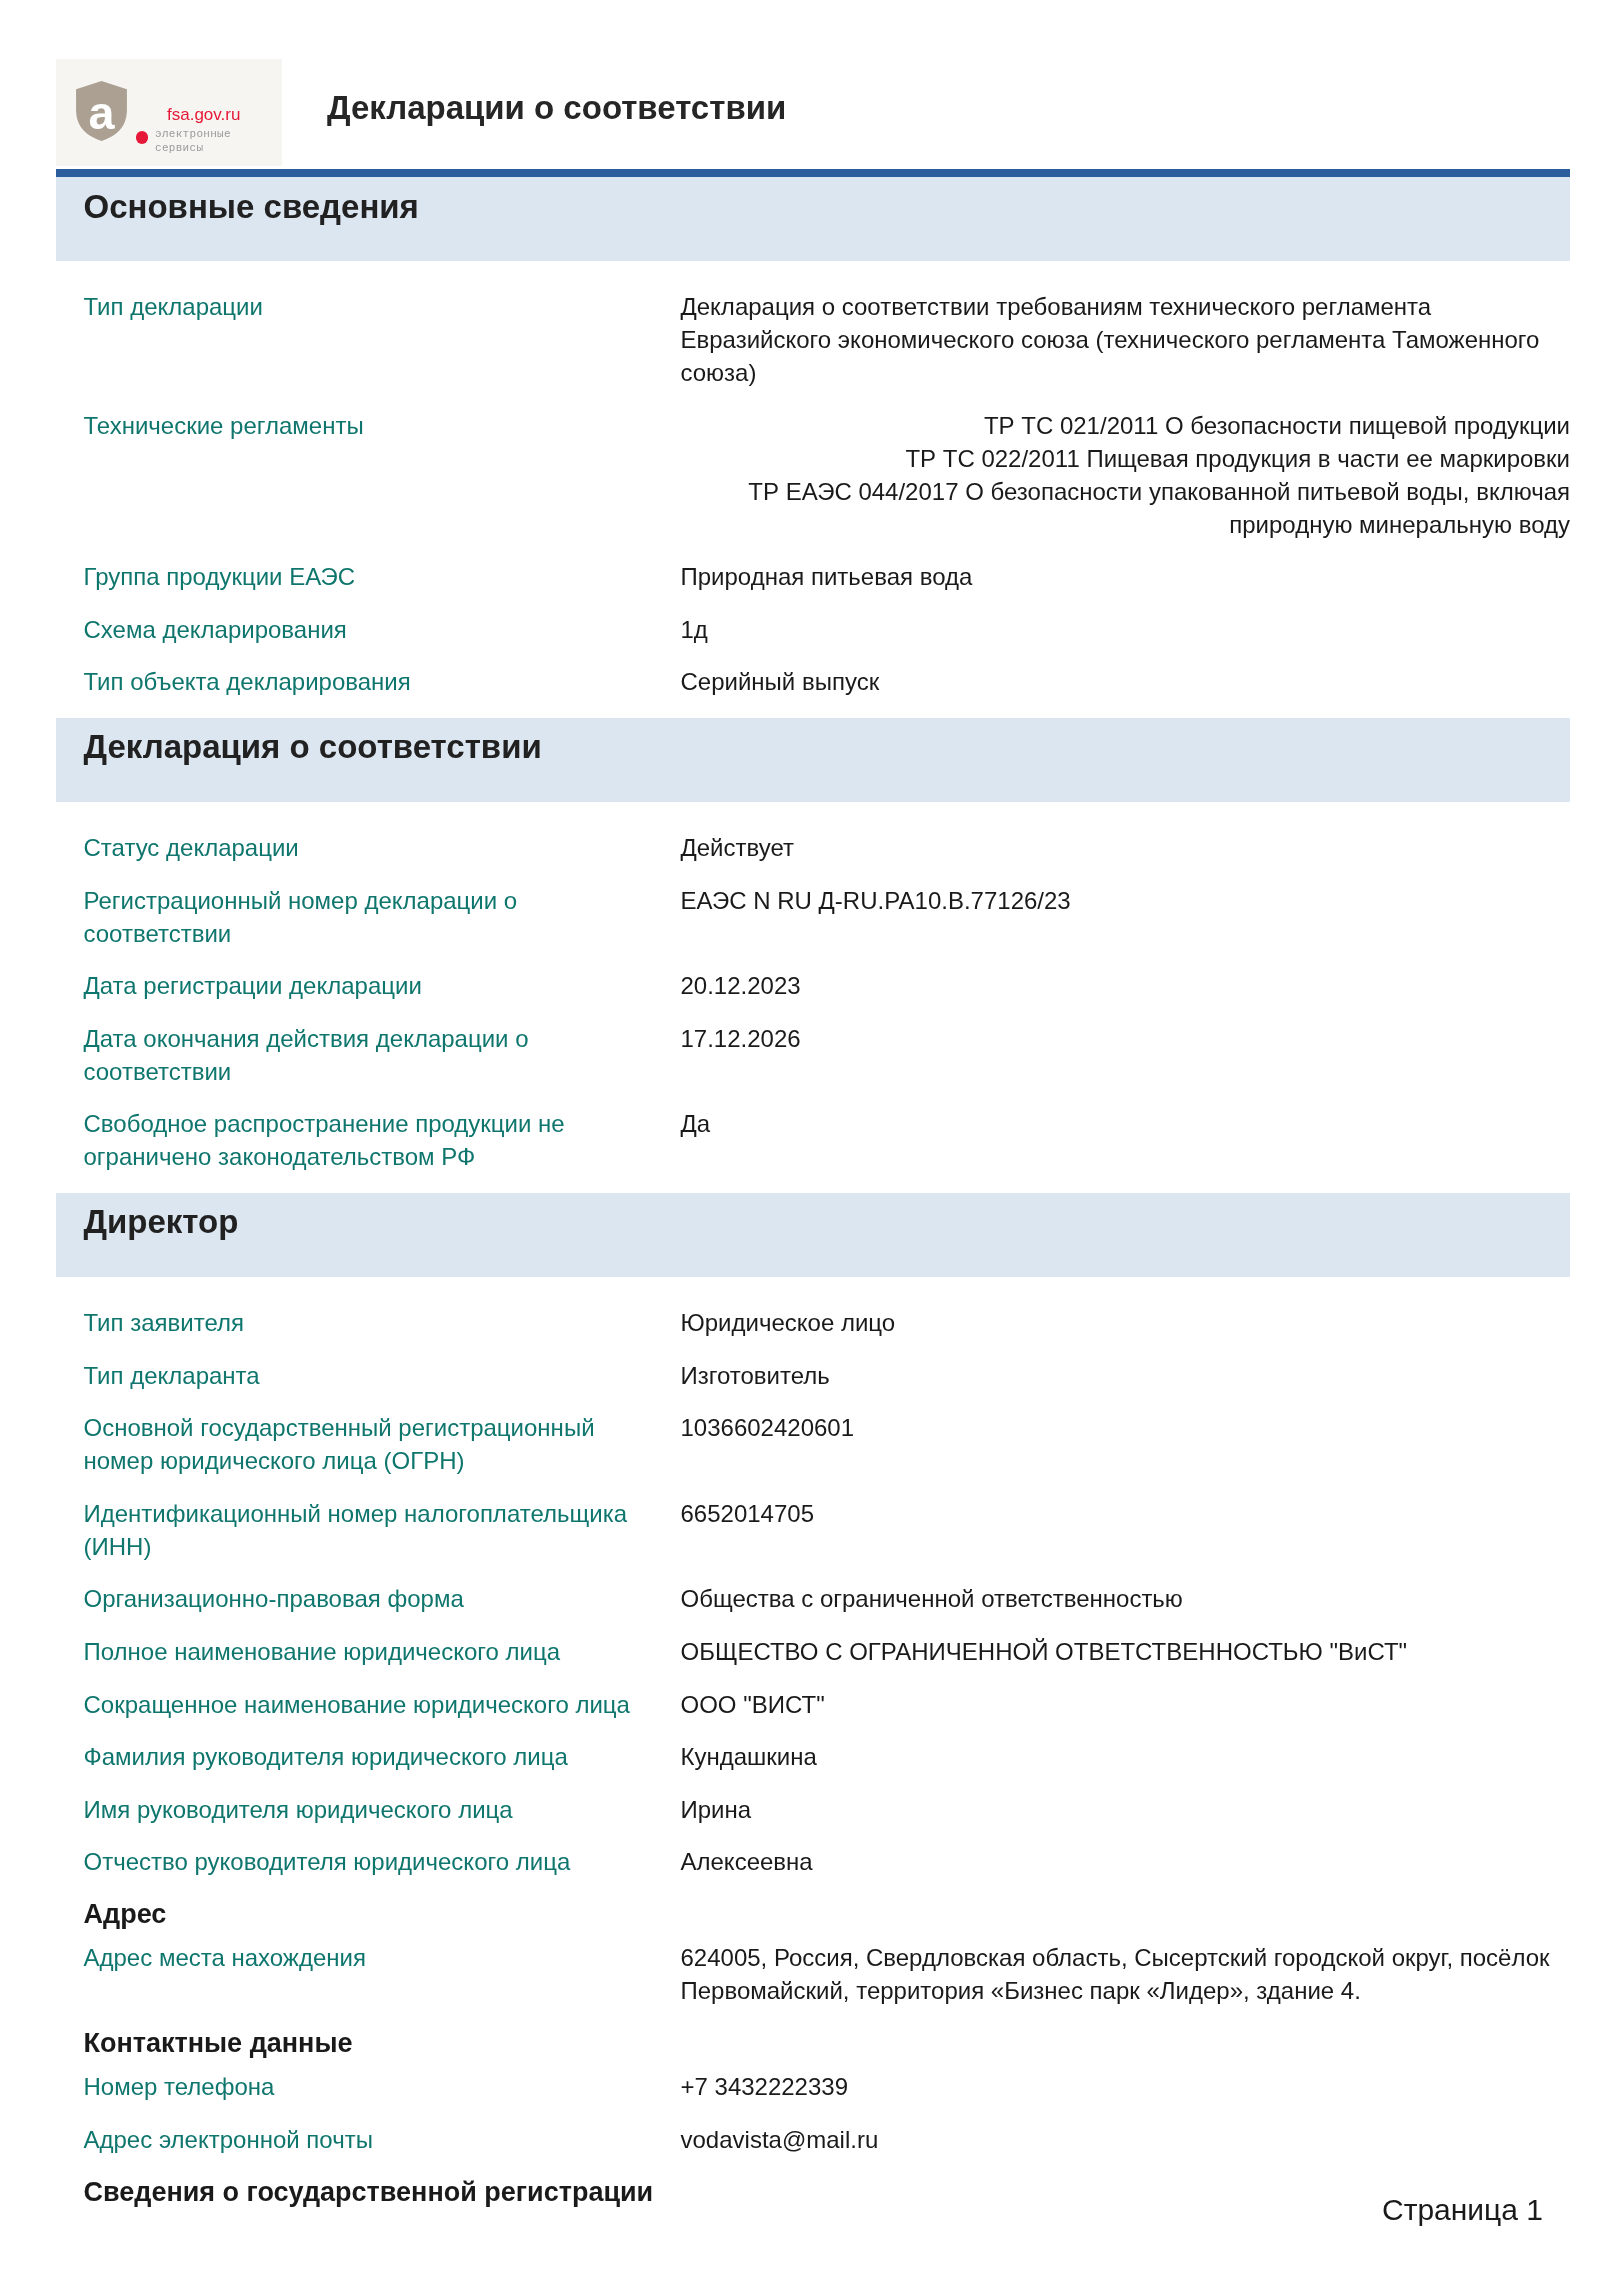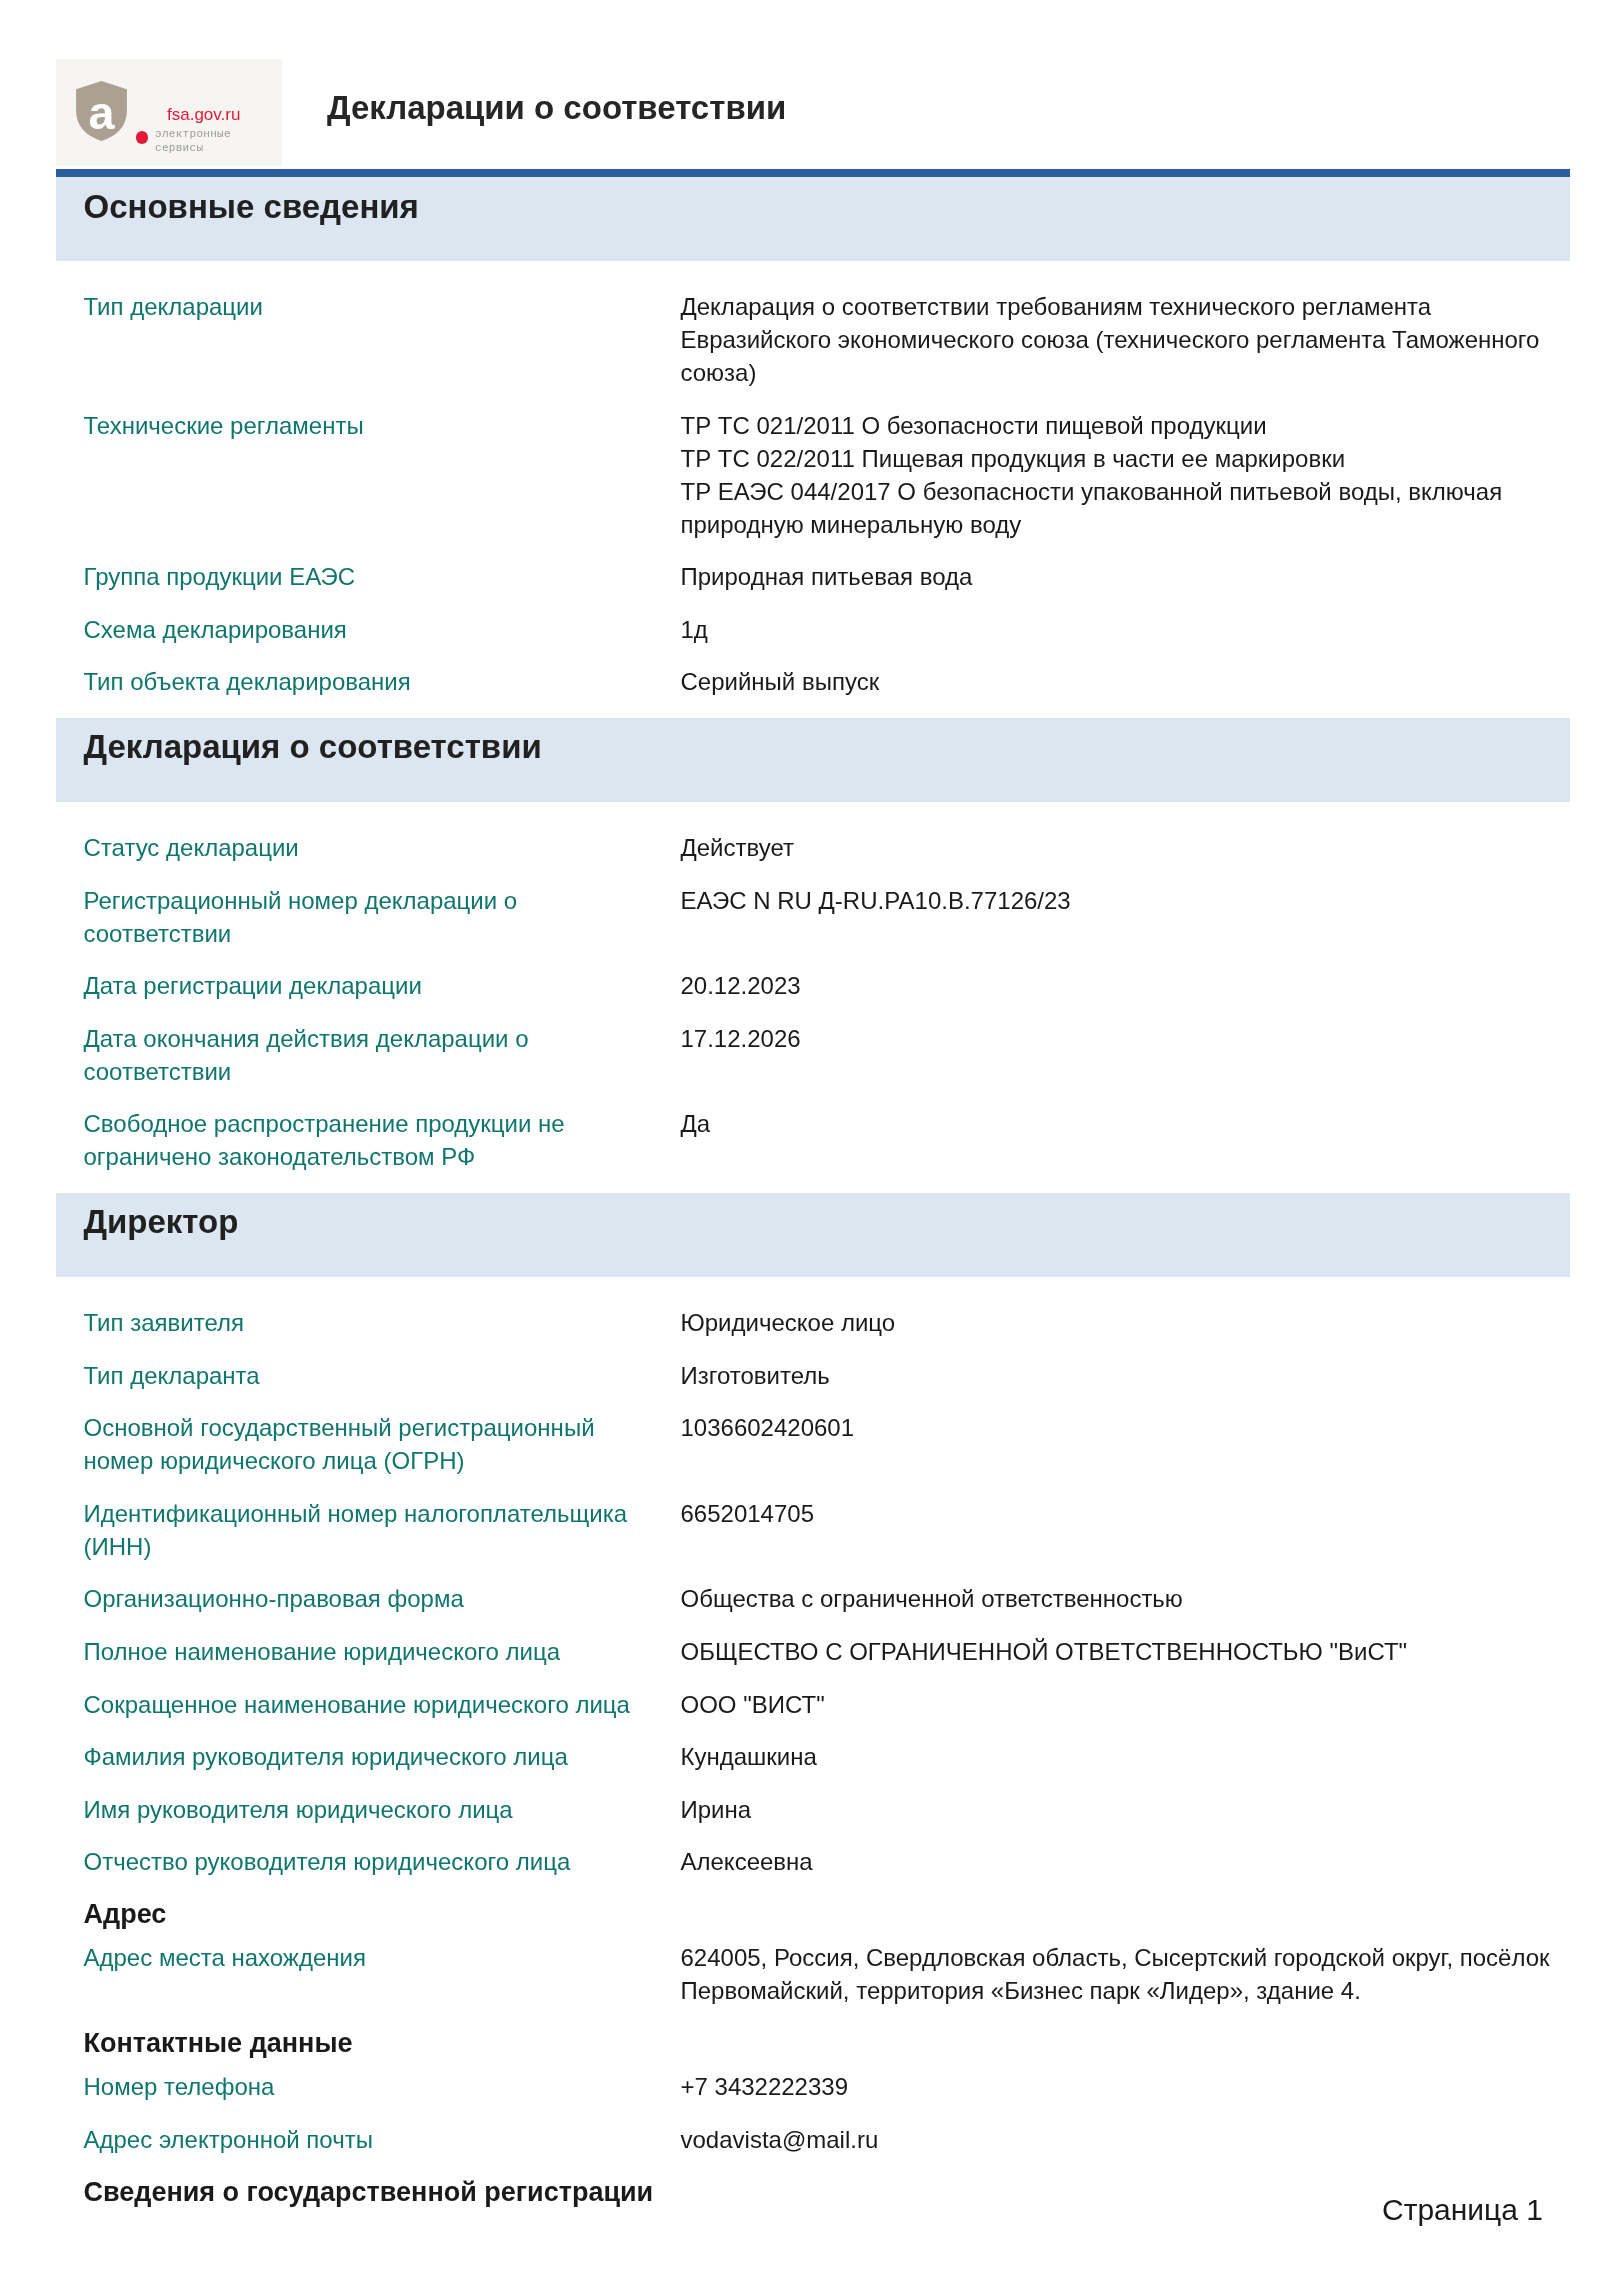--- a/index.html
+++ b/index.html
@@ -59,21 +59,21 @@
   .row {
     display:grid;
     grid-template-columns:597px 1fr;
     box-sizing:border-box;
     padding-left:27.5px;
     margin-bottom:19.6px;
     font-size:24px; line-height:33px;
   }
   .row .label { color:#0f766e; padding-right:38px; box-sizing:border-box; }
   .row .value { color:#1a1a1a; }
-  .value-line { display:block; }
+  .value-line { display:block;text-align:right; }
 
   .subhead {
     box-sizing:border-box;
     padding-left:27.5px;
     font-size:27px; font-weight:bold; color:#1a1a1a;
     line-height:33px;
     margin:19.6px 0 10.5px 0;
   }
 
   .footer-page {

